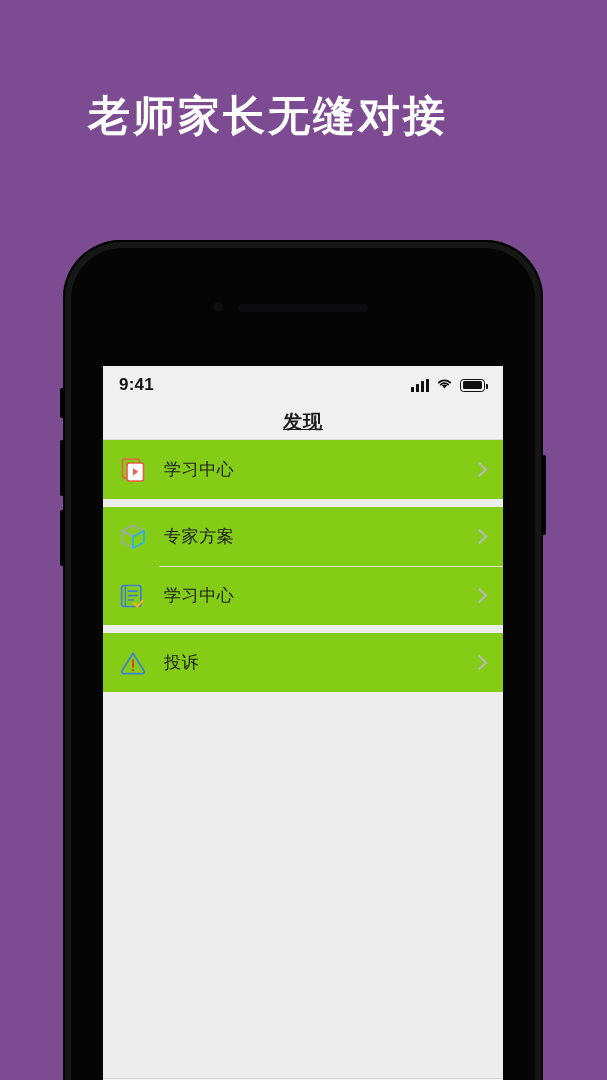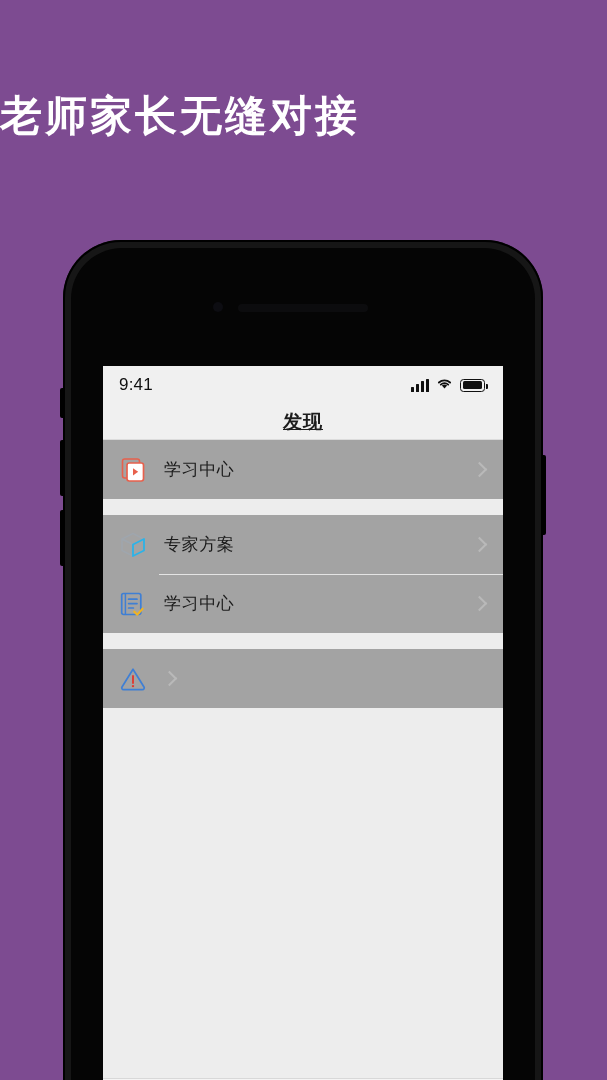--- a/index.html
+++ b/index.html
@@ -12,20 +12,21 @@
   body {
     font-family:"Liberation Sans", "DejaVu Sans", sans-serif;
     background:#7d4b91;
     position:relative;
   }
 
   
   .headline {
     position:absolute;
     top:92px; left:0; width:536px;
+    text-align:center;
     color:#ffffff;
     font-size:42px;
     font-weight:bold;
     letter-spacing:3px;
     line-height:1.15;
     white-space:nowrap;
   }
 
   
   .phone {
@@ -96,21 +97,21 @@
     height:38px;
     background:#f0f0f0;
     display:flex;
     align-items:center;
     justify-content:space-between;
     padding:0 18px 0 16px;
     flex:0 0 auto;
   }
   .status-time {
     font-size:17px;
-    font-weight:400;
+    font-weight:700;
     color:#101010;
     letter-spacing:0.2px;
   }
   .status-icons {
     display:flex;
     align-items:center;
     gap:7px;
   }
   .bars { display:flex; align-items:flex-end; gap:2px; height:13px; }
   .bars i { display:block; width:3px; background:#101010; border-radius:0.5px; }
@@ -153,28 +154,28 @@
     text-decoration:underline;
   }
 
   
   .content {
     flex:1 1 auto;
     background:#ededed;
     overflow:hidden;
   }
   .group { background:#ffffff; }
-  .group + .group { margin-top:16px;border-radius:23px; }
+  .group + .group { margin-top:8px;border-radius:23px; }
 
   .row {
     height:59px;
     display:flex;
     align-items:center;
     padding:0 14px 0 13px;
-    background:#a3a3a3;
+    background:#84cc16;
     position:relative;
   }
   .row + .row::before {
     content:"";
     position:absolute;
     left:56px; right:0; top:0;
     height:1px;
     background:#e4e4e4;
   }
   .row-icon {
@@ -309,20 +310,21 @@
 
       <div class="group">
         <div class="row">
           <span class="row-icon">
             <svg width="30" height="30" viewBox="0 0 30 30">
               <path d="M15 5.2 L26 23 a1.8 1.8 0 0 1 -1.6 2.7 h-18.8 a1.8 1.8 0 0 1 -1.6 -2.7 Z" fill="none" stroke="#3F7FD4" stroke-width="1.7" stroke-linejoin="round"></path>
               <line x1="15" y1="12" x2="15" y2="19" stroke="#E03A30" stroke-width="1.9" stroke-linecap="round"></line>
               <circle cx="15" cy="22.1" r="1.2" fill="#E03A30"></circle>
             </svg>
           </span>
+          <span class="row-label">投诉</span>
           <span class="chevron"></span>
         </div>
       </div>
 
     </div>
 
     <div class="tabbar">
 
       <div class="tab">
         

